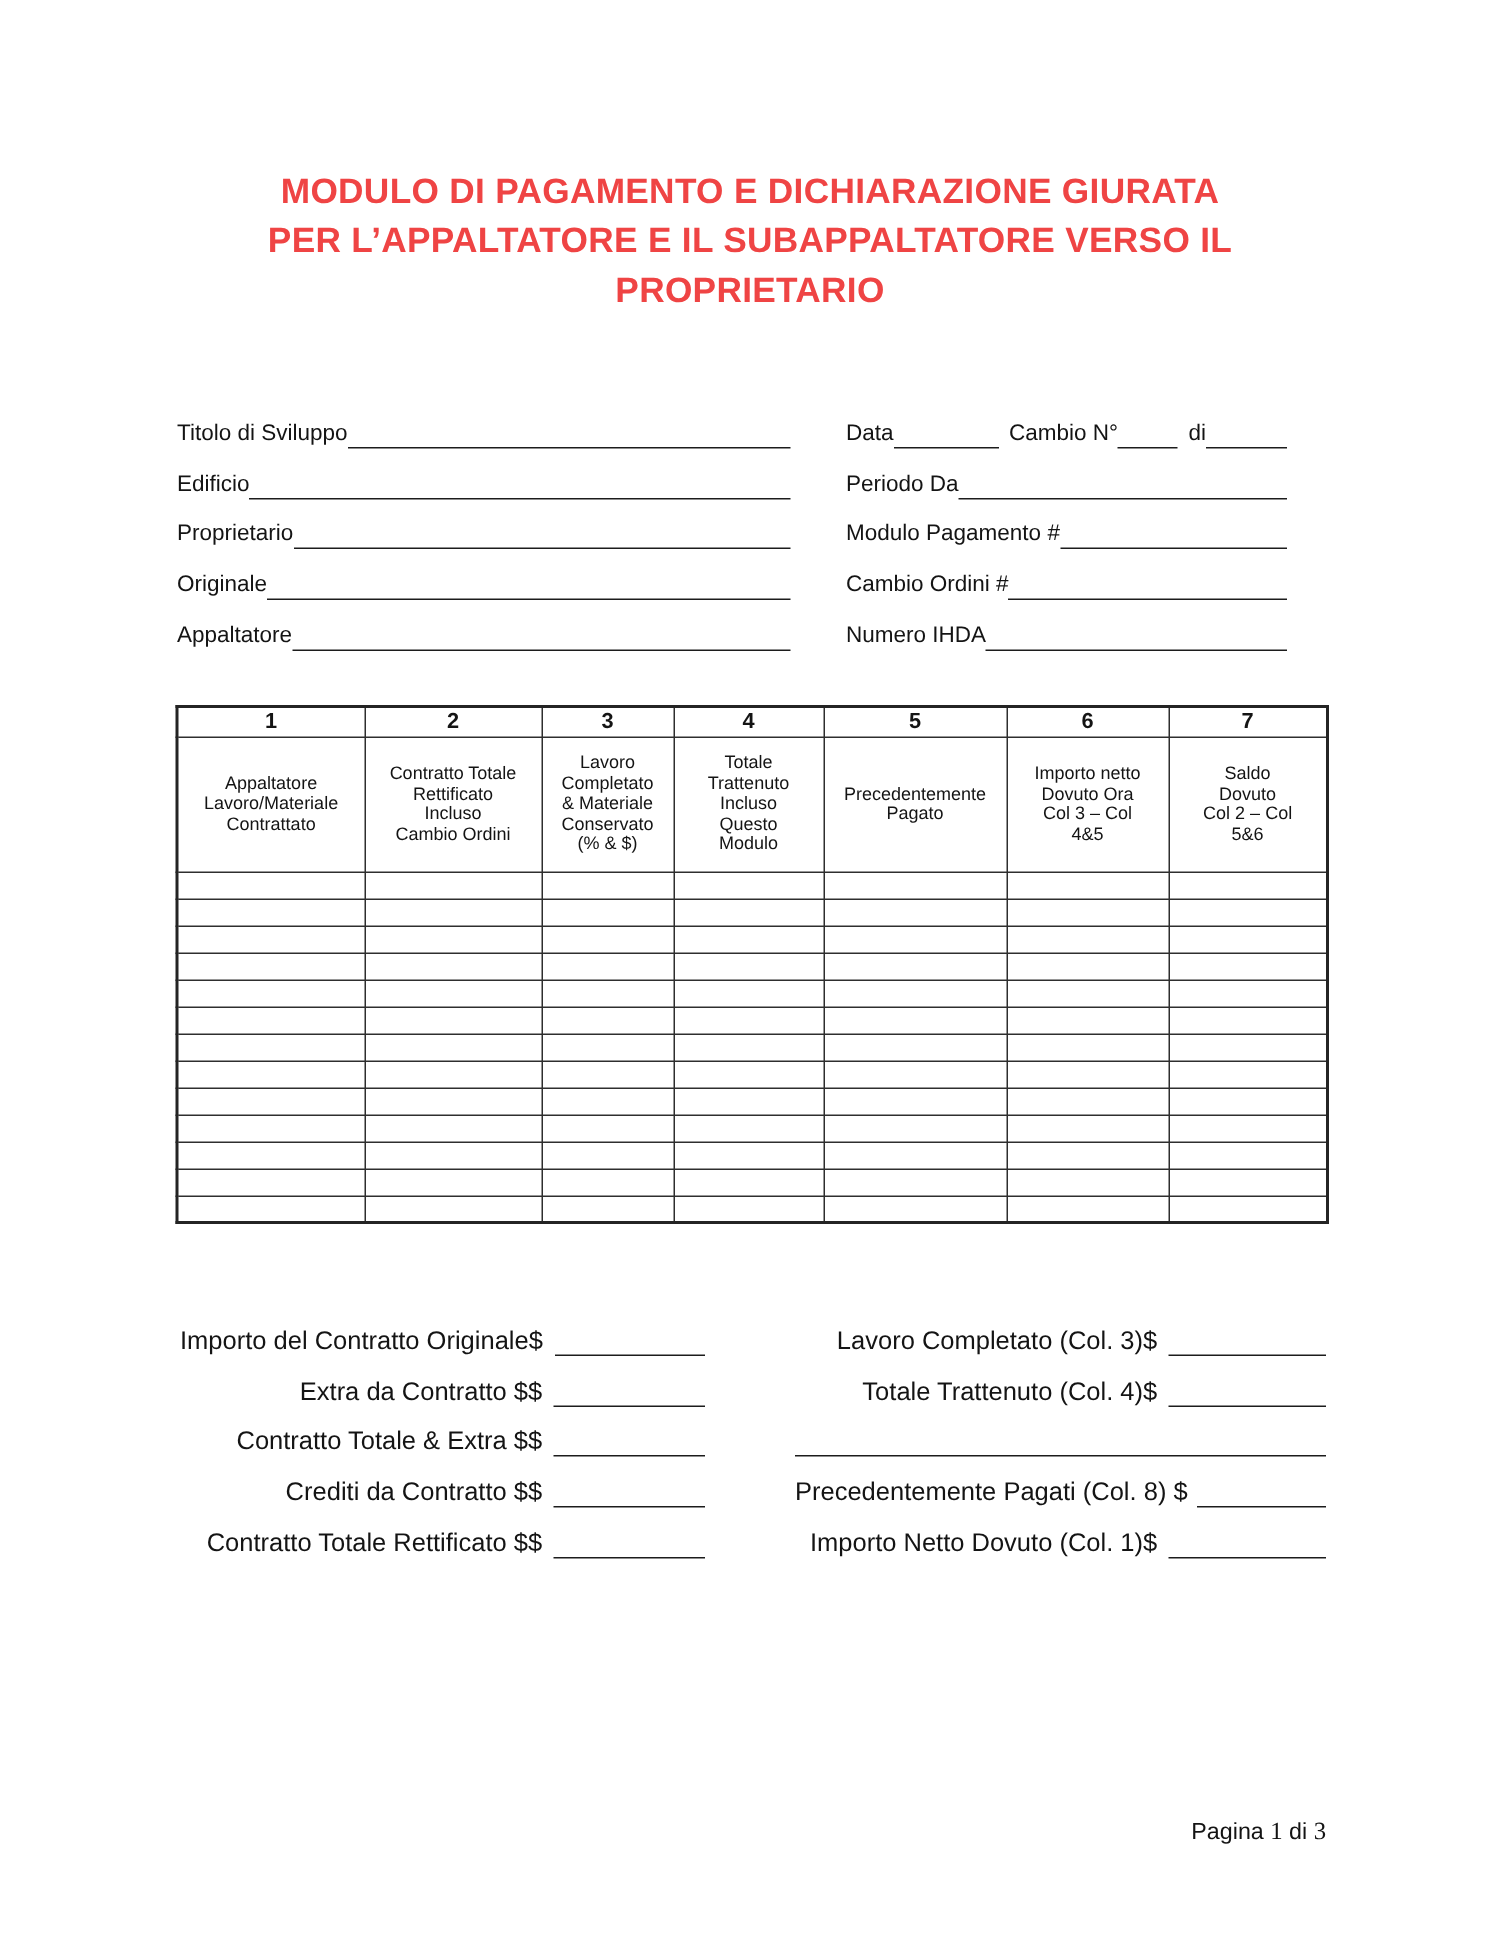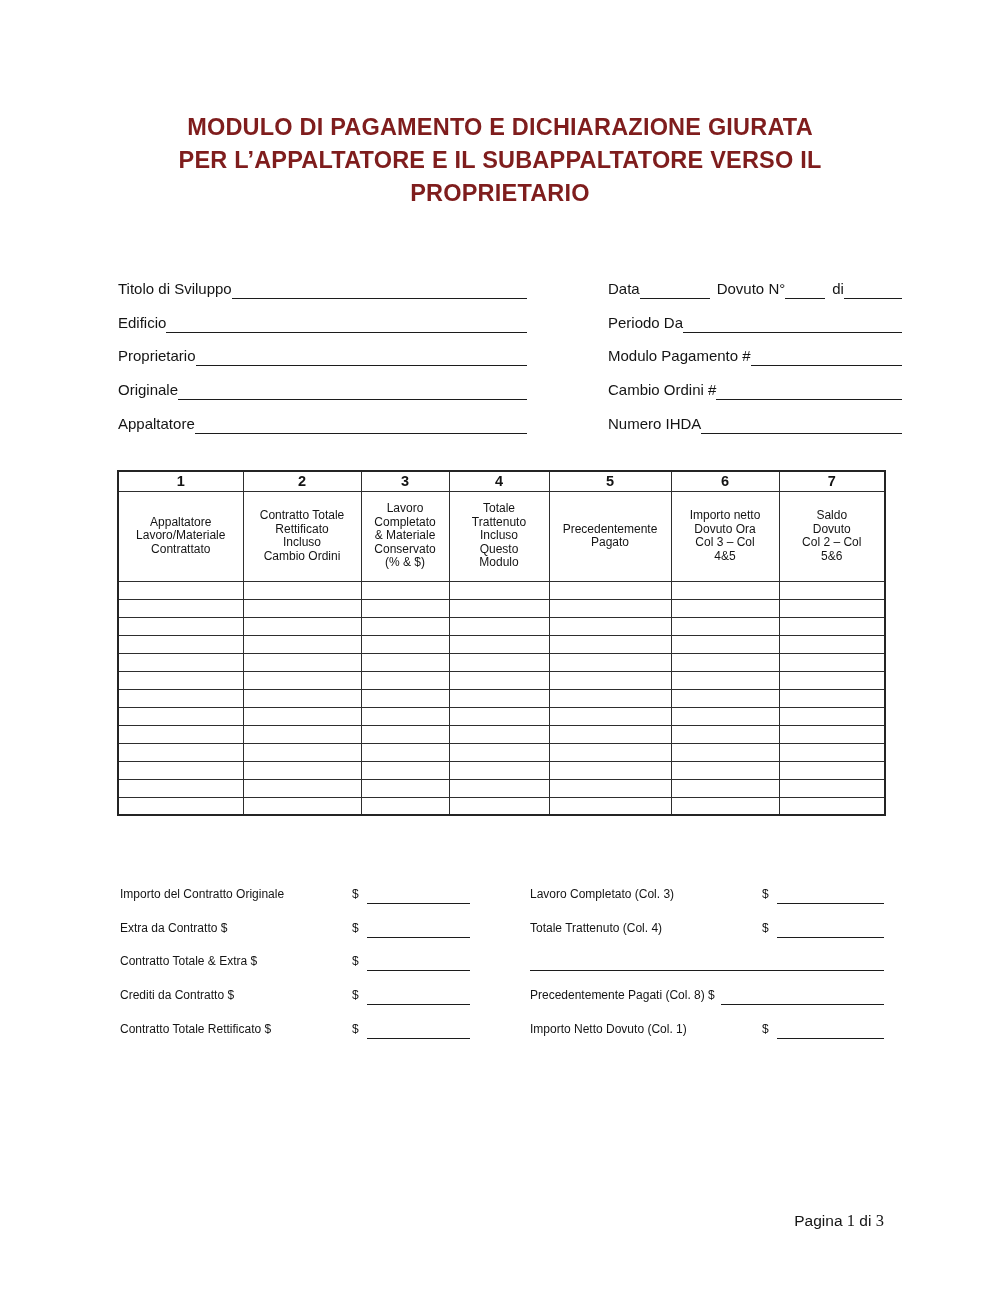--- a/index.html
+++ b/index.html
@@ -6,27 +6,27 @@
   html,body { background:#ffffff; }
   body {
     width:1000px; height:1290px; position:relative;
     font-family:"Liberation Sans","DejaVu Sans",sans-serif;
     color:#141414;
   }
 
   .title {
     position:absolute; left:0; right:0; top:111px;
     text-align:center; font-size:23.5px; font-weight:bold;
-    line-height:33px; white-space:pre-line; color:#7f1d1d;
+    line-height:33px; white-space:pre-line; color:#ef4444;
     letter-spacing:0.2px;
   }
 
   
   .ft-left  { position:absolute; left:118px; top:279px; width:409px; }
-  .ft-right { position:absolute; left:608px; top:279px; width:294px; }
+  .ft-right { position:absolute; left:564px; top:279px; width:294px; }
   .frow {
     display:flex; align-items:flex-end;
     height:20px; margin-bottom:13.7px;
     font-size:15px; line-height:20px; white-space:nowrap;
   }
   .fline {
     flex:1 1 auto; height:15px;
     border-bottom:1.5px solid #1c1c1c;
   }
   .fline.w70 { flex:0 0 70px; }
@@ -46,21 +46,21 @@
     line-height:13.5px; white-space:pre-line;
   }
   td.cell { height:18px; }
 
   
   .tot-left  { position:absolute; left:120px; top:884px; width:350px; }
   .tot-right { position:absolute; left:530px; top:884px; width:354px; }
   .trow {
     display:flex; align-items:flex-end;
     height:20px; margin-bottom:13.7px;
-    font-size:12px; line-height:20px; white-space:nowrap;
+    font-size:17px; line-height:20px; white-space:nowrap;text-align:right;
   }
   .tlabel { flex:0 0 232px; }
   .trow.wide .tlabel { flex:0 0 auto; padding-right:6px; }
   .cur { flex:0 0 auto; padding-right:8px; }
 
   
   .footer {
     position:absolute; right:116px; top:1211px;
     font-size:15.5px; white-space:pre;
   }
@@ -93,21 +93,21 @@
   <div class="frow">
     <span>Appaltatore</span>
     <span class="fline"></span>
   </div>
 </div>
 
 <div class="ft-right">
   <div class="frow">
     <span>Data</span>
     <span class="fline w70"></span>
-    <span class="mid-label">Dovuto N°</span>
+    <span class="mid-label">Cambio N°</span>
     <span class="fline w40"></span>
     <span class="mid-label">di</span>
     <span class="fline"></span>
   </div>
   <div class="frow">
     <span>Periodo Da</span>
     <span class="fline"></span>
   </div>
   <div class="frow">
     <span>Modulo Pagamento #</span>

